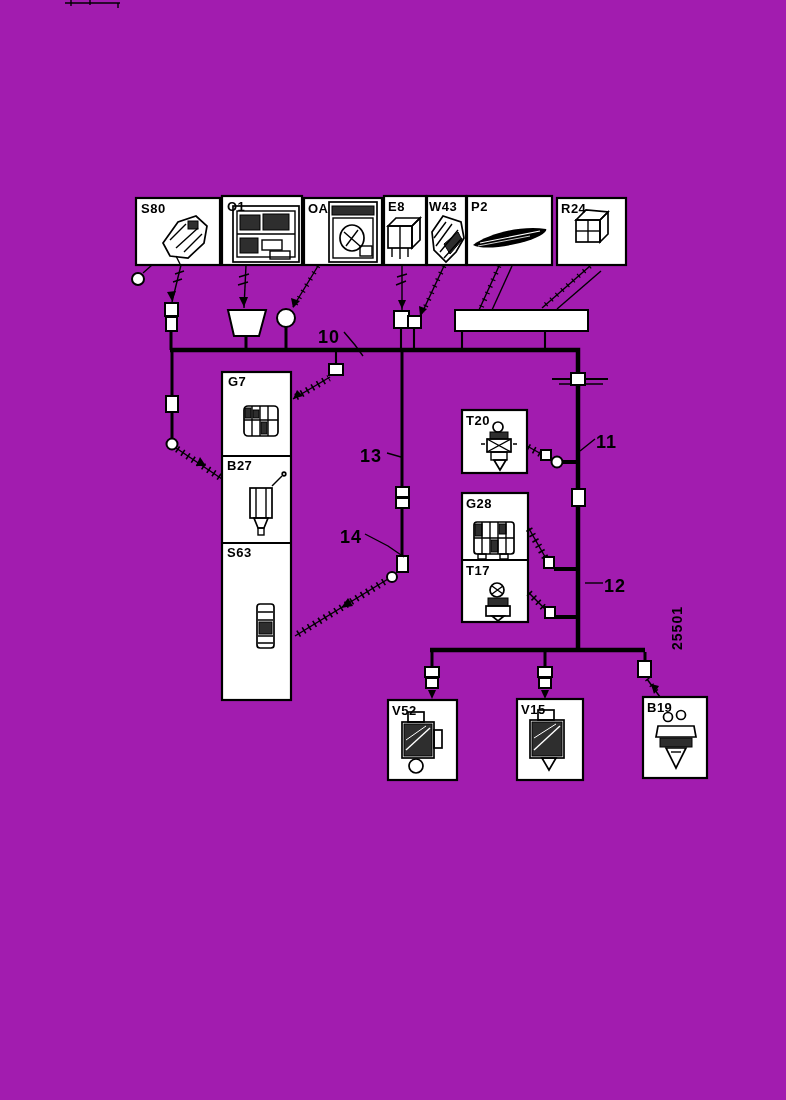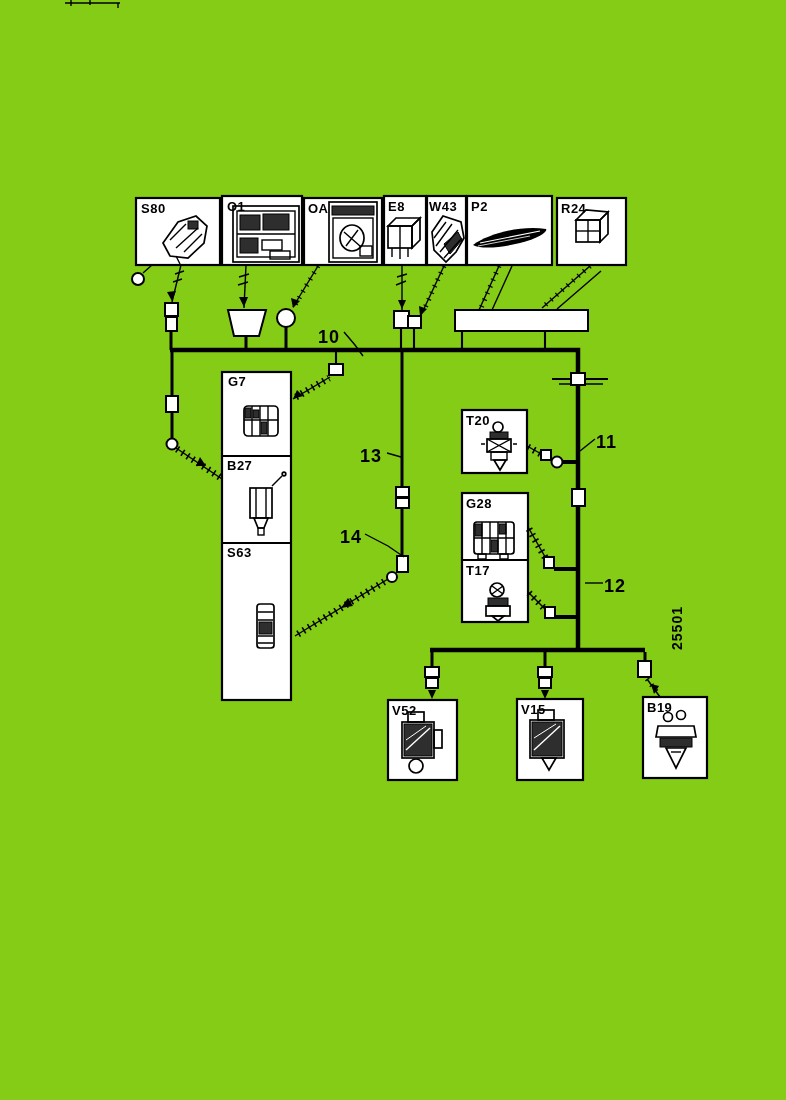--- a/index.html
+++ b/index.html
@@ -1,16 +1,16 @@
 <!DOCTYPE html>
 <html><head>
 <meta charset="utf-8">
 <style>
   html,body{margin:0;padding:0;background:#e8e8e8;}
-  .page{position:relative;width:786px;height:1100px;background:#84cc16;margin:0 auto;overflow:hidden;}
+  .page{position:relative;width:786px;height:1100px;background:#a21caf;margin:0 auto;overflow:hidden;}
   svg{position:absolute;left:0;top:0;}
   .box{fill:#ffffff;stroke:#000000;stroke-width:2.2;}
   .conn{fill:#ffffff;stroke:#000000;stroke-width:2;}
   .glyph{stroke:#000000;fill:none;stroke-width:1.7;}
   .fillg{fill:#000000;stroke:none;}
   .dark{fill:#000000;fill-opacity:.82;stroke:#000;stroke-width:1;}
   .w1{stroke:#000000;stroke-width:1.4;fill:none;}
   .w2{stroke:#000000;stroke-width:2.1;fill:none;}
   .w3{stroke:#000000;stroke-width:3;fill:none;}
   .bus{stroke:#000000;stroke-width:4.5;fill:none;}

